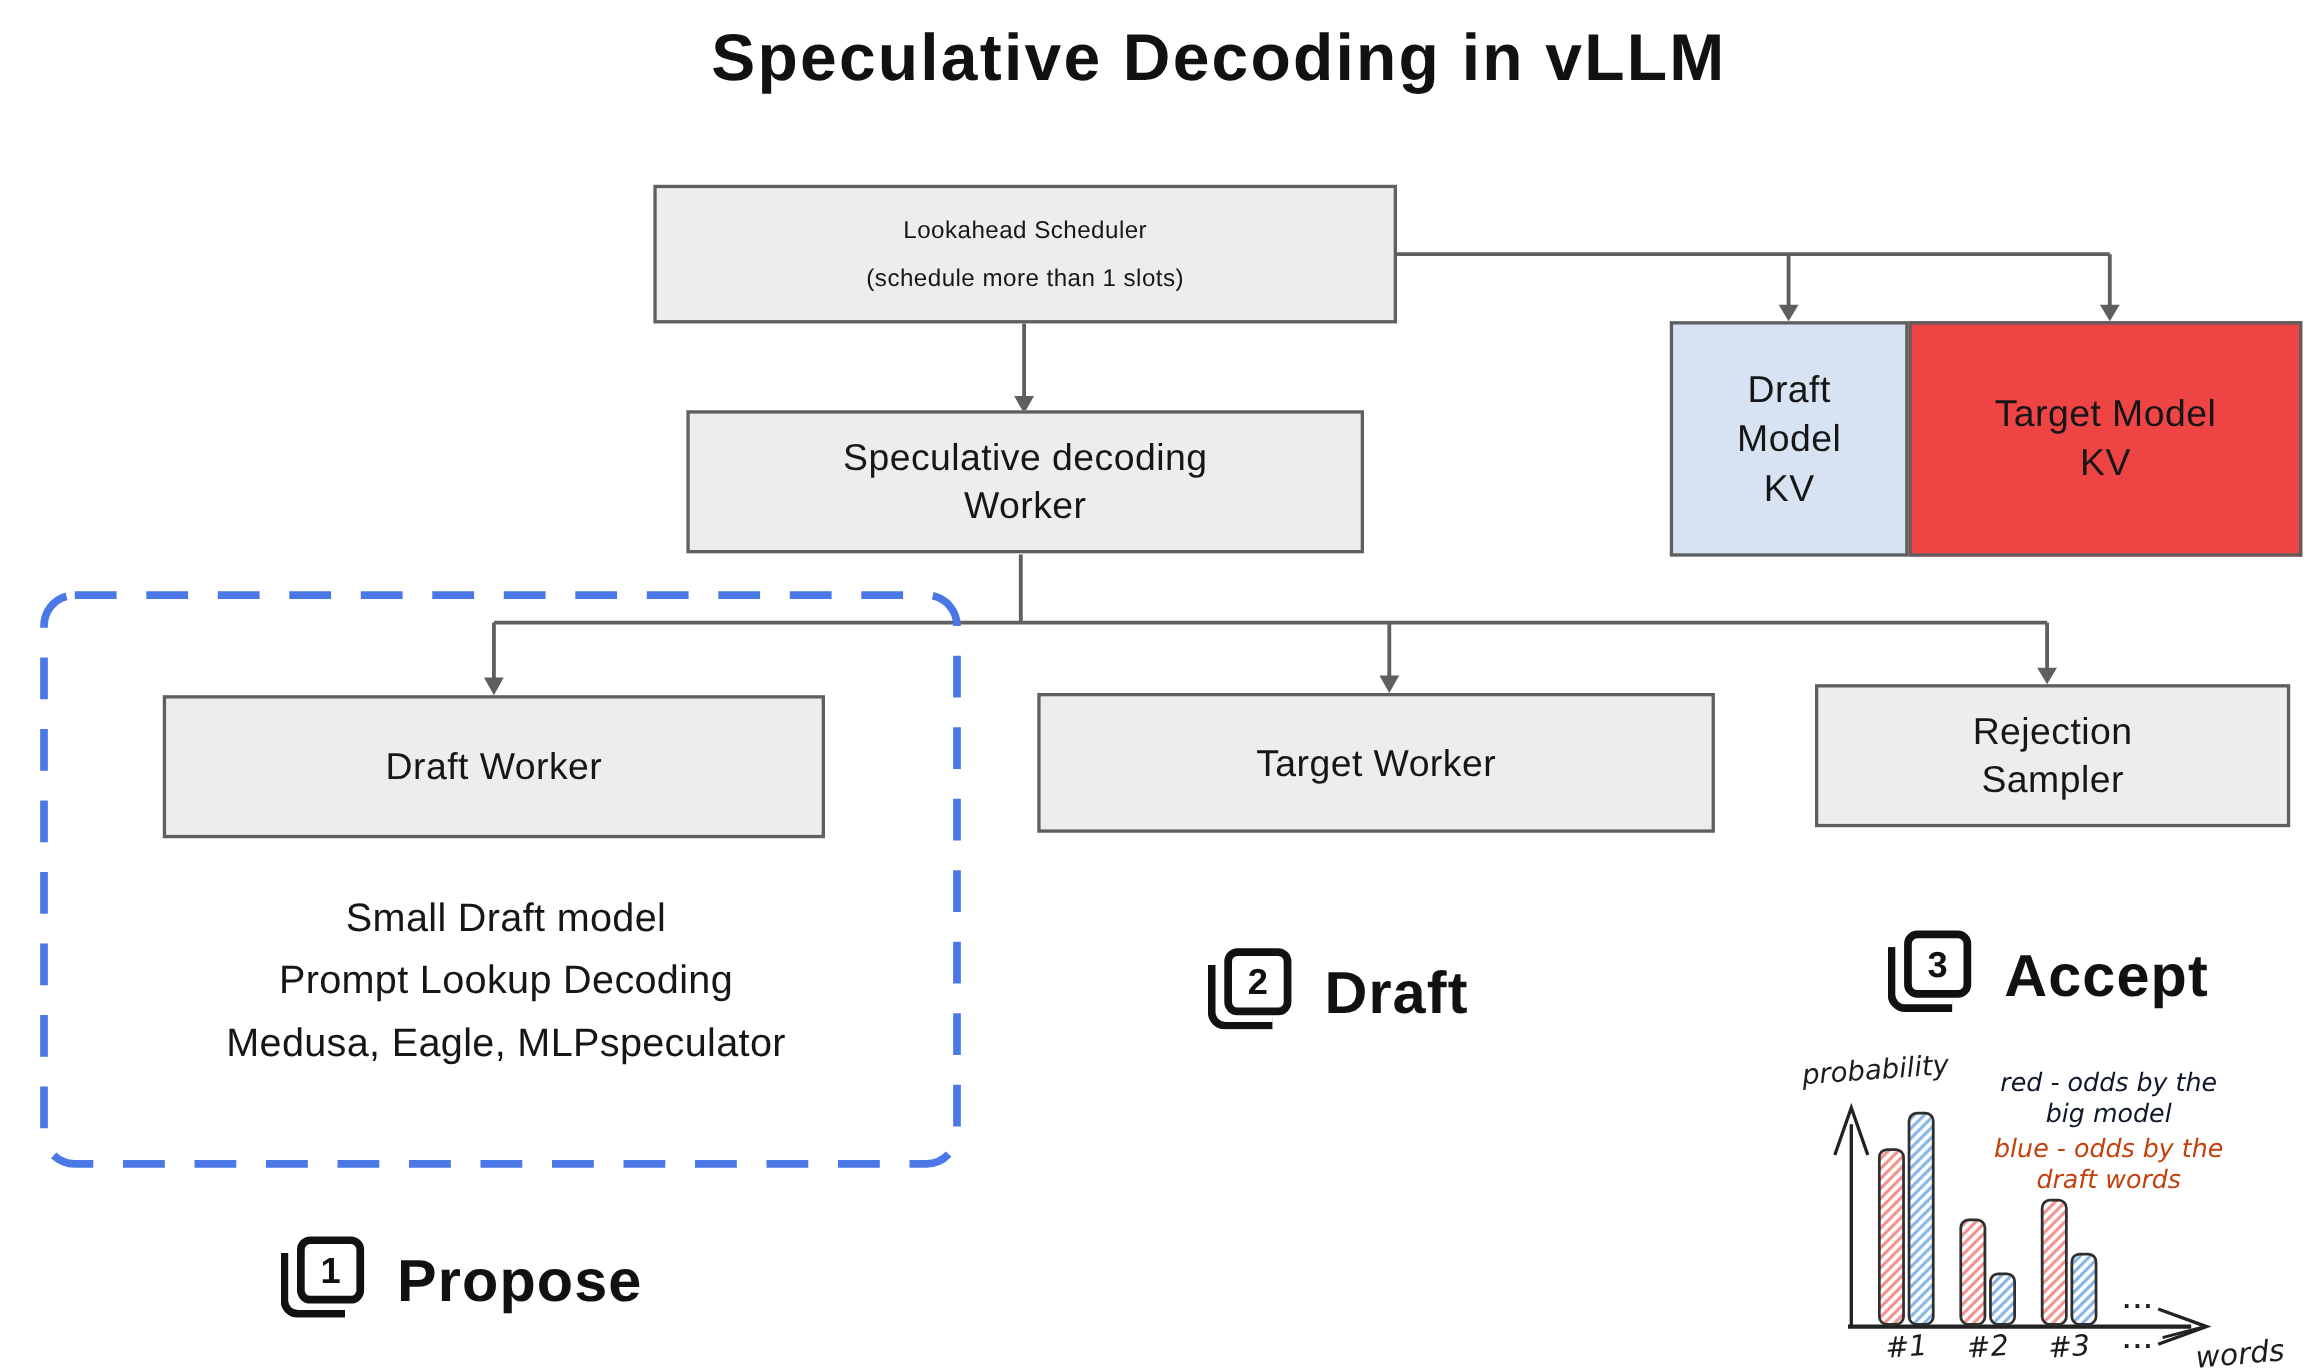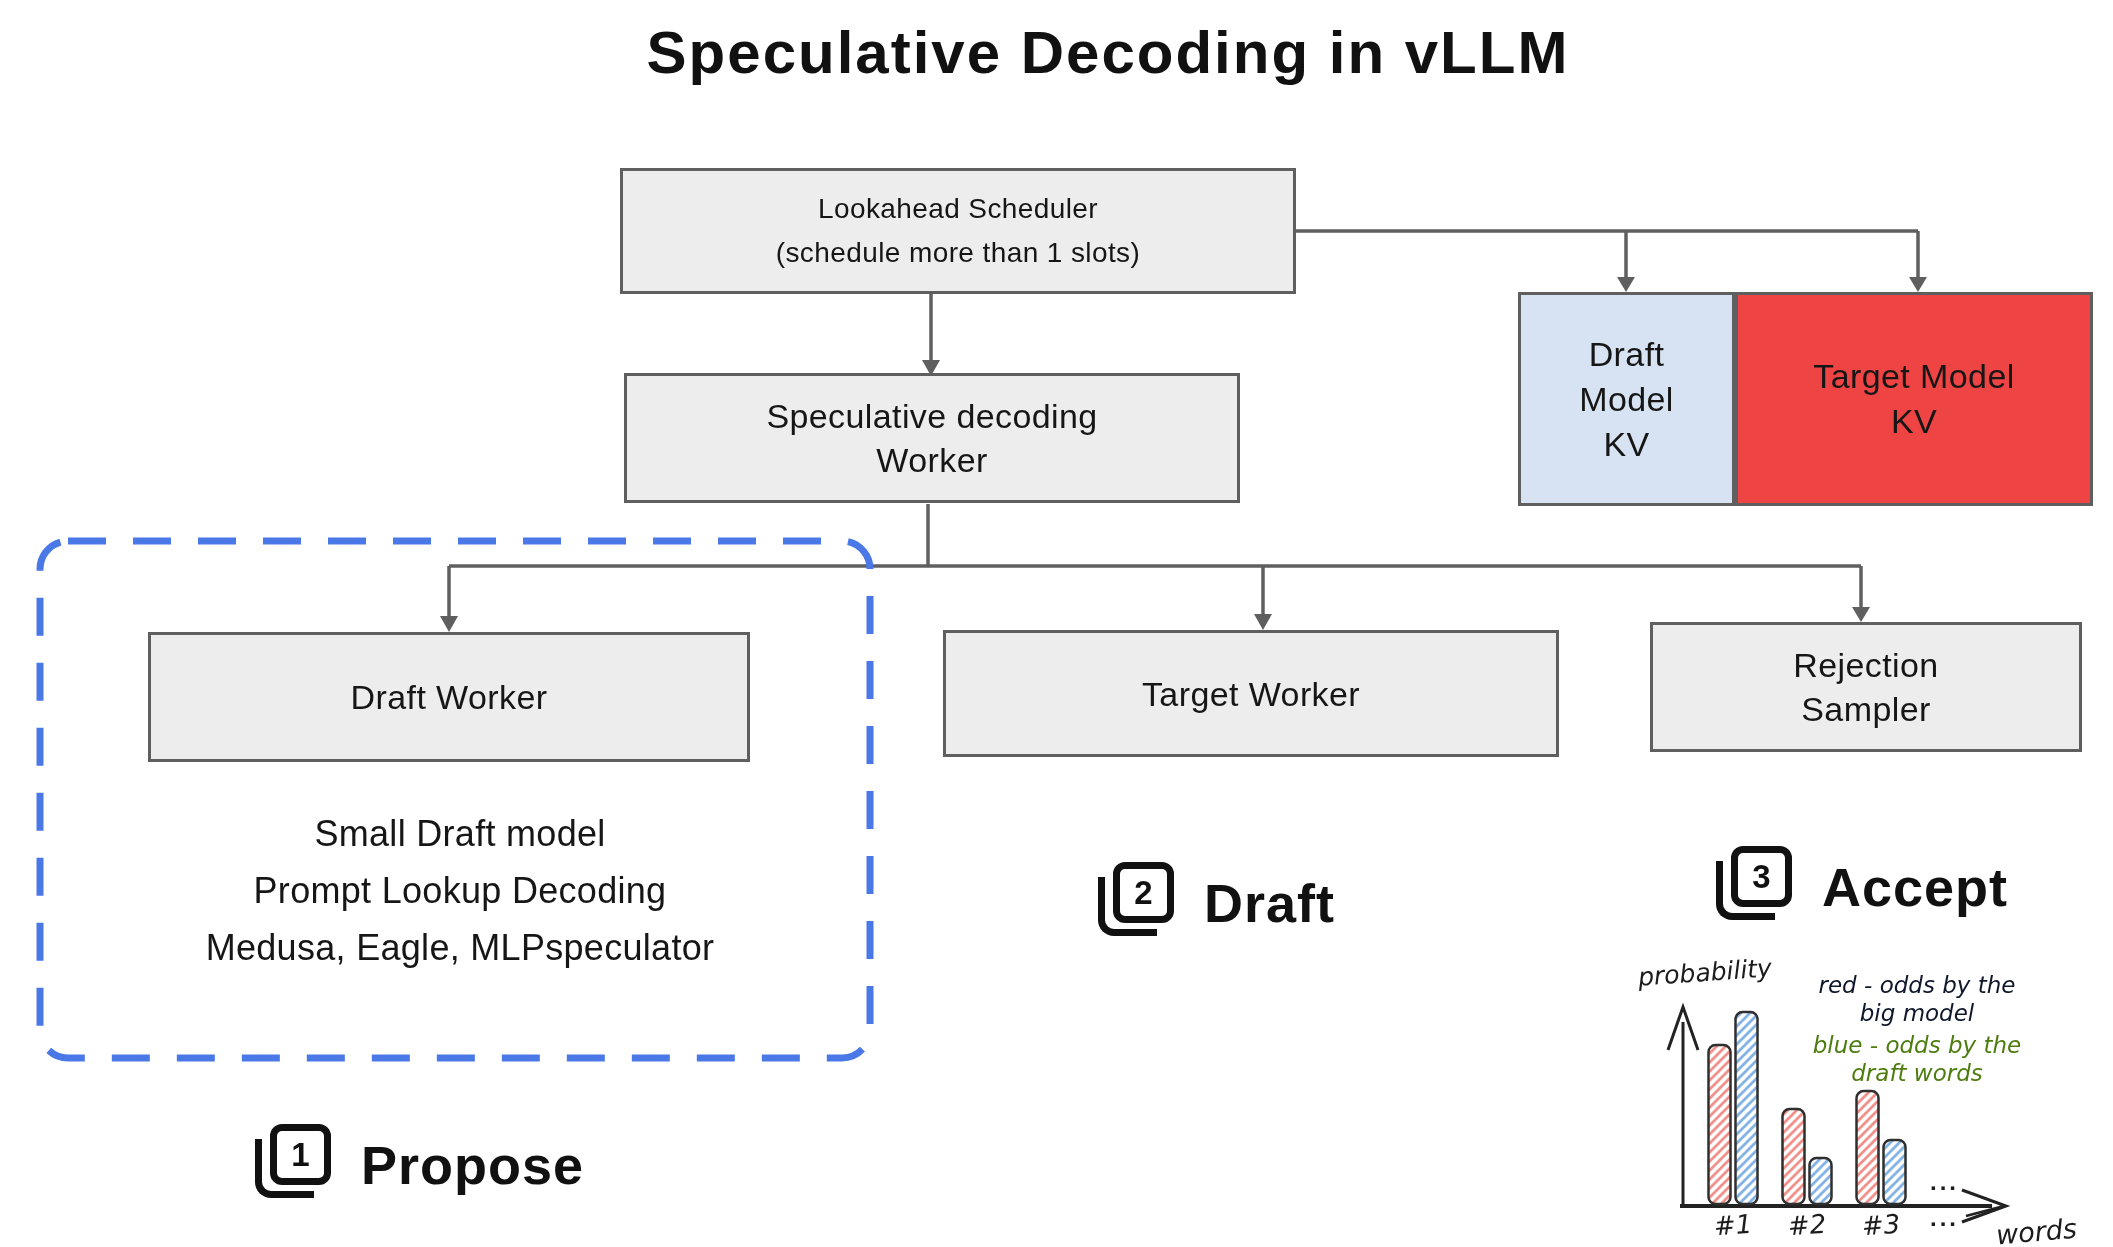--- a/index.html
+++ b/index.html
@@ -79,21 +79,21 @@
         <rect x="1782.5" y="1109" width="22" height="95" rx="7" fill="url(#hatchRed)" stroke="#2f2f2f" stroke-width="2.5"></rect>
         <rect x="1856.5" y="1091" width="22" height="113" rx="7" fill="url(#hatchRed)" stroke="#2f2f2f" stroke-width="2.5"></rect>
         <rect x="1735.5" y="1012" width="22" height="192" rx="7" fill="url(#hatchBlue)" stroke="#2f2f2f" stroke-width="2.5"></rect>
         <rect x="1809.5" y="1158" width="22" height="46" rx="7" fill="url(#hatchBlue)" stroke="#2f2f2f" stroke-width="2.5"></rect>
         <rect x="1883.5" y="1140" width="22" height="64" rx="7" fill="url(#hatchBlue)" stroke="#2f2f2f" stroke-width="2.5"></rect>
       </g>
   </svg>
 
   <div class="title">Speculative Decoding in vLLM</div>
 
-  <div class="node" style="left:620px;top:168px;width:670px;height:120px;font-size:28px;">
+  <div class="node" style="left:594px;top:168px;width:670px;height:120px;font-size:22px;">
     <span>Lookahead Scheduler</span>
     <span>(schedule more than 1 slots)</span>
   </div>
 
   <div class="node" style="left:624px;top:373px;width:610px;height:124px;">
     <span>Speculative decoding</span>
     <span>Worker</span>
   </div>
 
   <div class="node" id="draftKv" style="left: 1518px; top: 292px; width: 211px; height: 208px; line-height: 45px; background: rgb(215, 227, 242);">
@@ -150,21 +150,21 @@
     <span class="step-label">Accept</span>
   </div>
 
   <div class="hand" style="left:1638px;top:958px;font-size:25px;transform:rotate(-4deg);">probability</div>
   <div class="hand" style="left:1996px;top:1216px;font-size:27px;transform:rotate(-5deg);">words</div>
 
   <div class="legend" id="legendRed" style="left: 1772px; top: 971px; color: #0f172a;">
     <div>red - odds by the</div>
     <div>big model</div>
   </div>
-  <div class="legend" id="legendBlue" style="left: 1772px; top: 1031px; color: #4d7c0f;">
+  <div class="legend" id="legendBlue" style="left: 1772px; top: 1031px; color: #c2410c;">
     <div>blue - odds by the</div>
     <div>draft words</div>
   </div>
 
   <div class="dots" style="left:1930px;top:1168px;">...</div>
   <div class="dots" style="left:1930px;top:1204px;">...</div>
 
   <div id="ticks">
       <div class="tick" style="left: 1698px; top: 1210px; transform: rotate(-4deg);">#1</div>
       <div class="tick" style="left: 1772px; top: 1210px; transform: rotate(-4deg);">#2</div>

